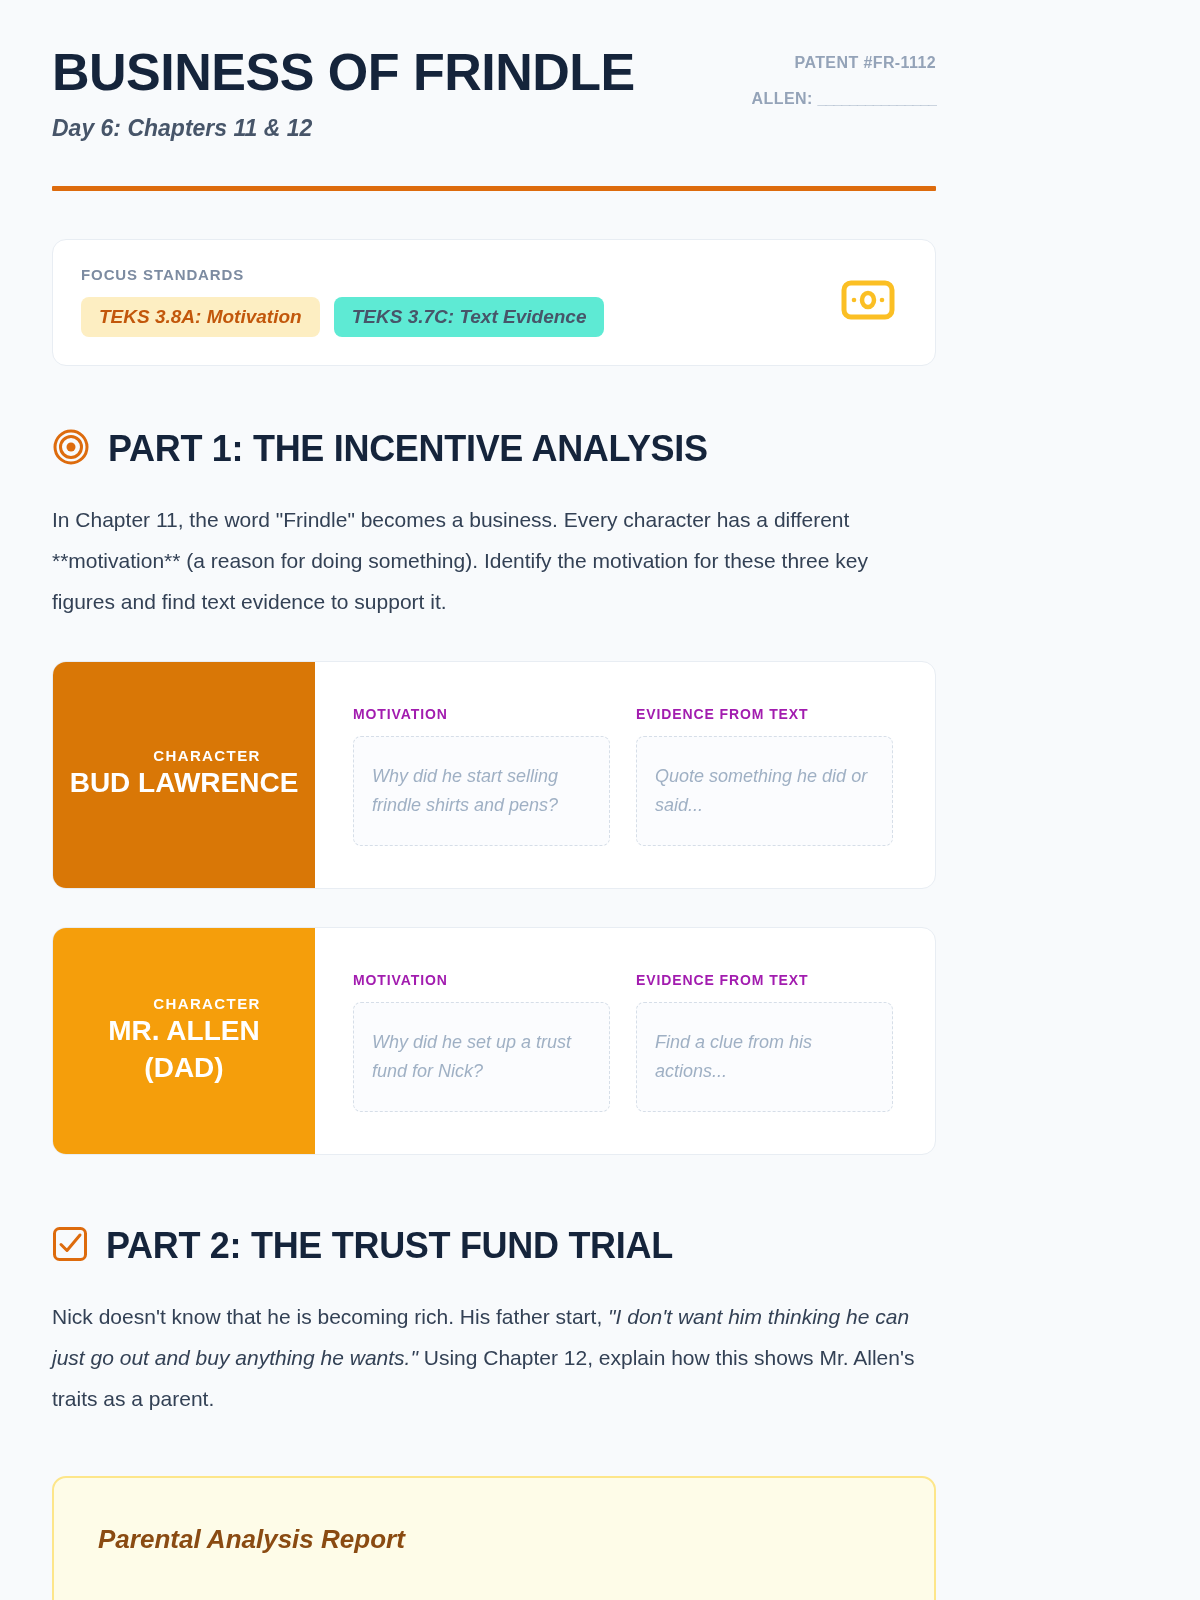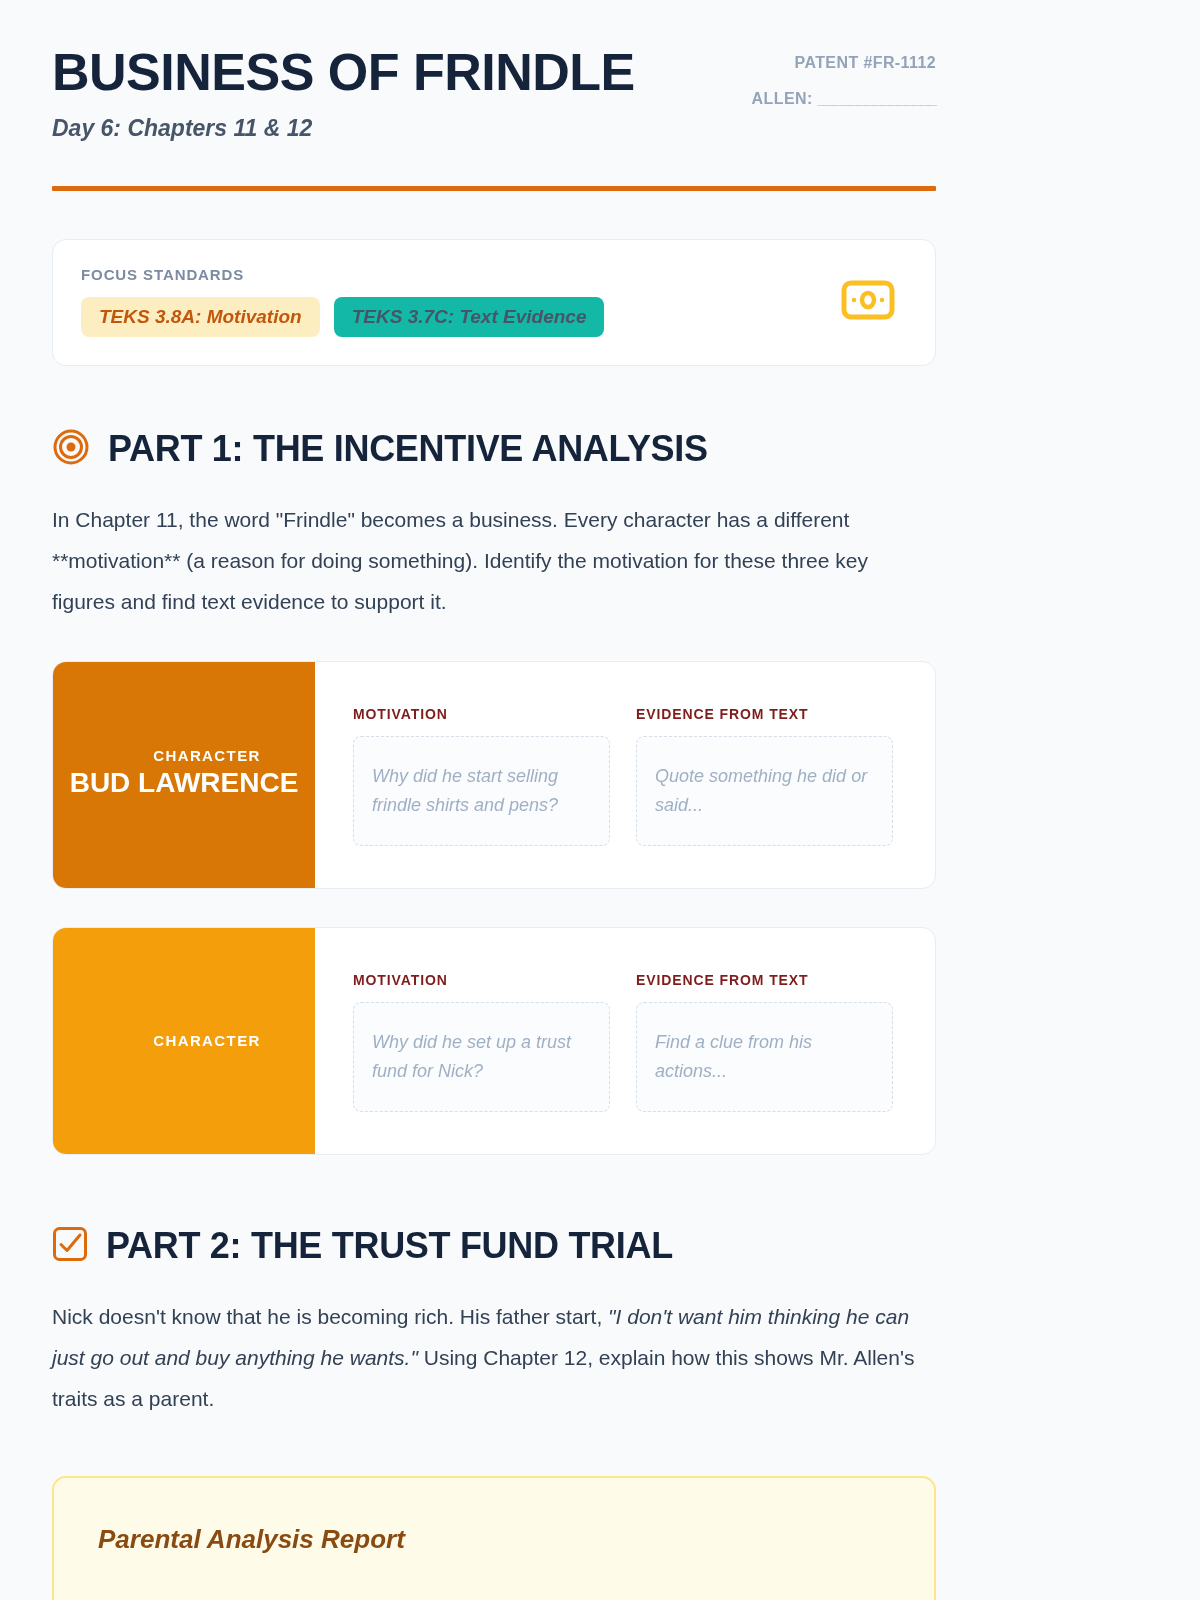--- a/index.html
+++ b/index.html
@@ -70,21 +70,21 @@
   }
   .badges { display: flex; gap: 14px; margin-top: 14px; }
   .badge {
     font-size: 19px;
     font-style: italic;
     font-weight: 700;
     padding: 9px 18px;
     border-radius: 8px;
   }
   .badge-amber { background: #fdeec2; color: #c2570b; }
-  .badge-slate { background: #14b8a6; color: #475569; }
+  .badge-slate { background: #5eead4; color: #475569; }
   .money-icon { margin-right: 12px; flex: 0 0 auto; }
 
   
   .section-head {
     display: flex;
     align-items: center;
     gap: 18px;
     margin-top: 62px;
   }
   .section-title {
@@ -141,21 +141,21 @@
     flex: 1;
     display: flex;
     gap: 26px;
     padding: 44px 42px 42px 38px;
   }
   .field { flex: 1; display: flex; flex-direction: column; }
   .field-label {
     font-size: 14px;
     font-weight: 700;
     letter-spacing: 0.9px;
-    color: #7f1d1d;
+    color: #a21caf;
   }
   .answer-box {
     margin-top: 14px;
     flex: 1;
     min-height: 104px;
     border: 1.5px dashed #d6dee8;
     border-radius: 8px;
     background: #fbfcfe;
     padding: 20px 18px;
     display: flex;
@@ -253,20 +253,21 @@
         <div class="answer-box">
           <span class="answer-placeholder">Quote something he did or said...</span>
         </div>
       </div>
     </div>
   </div>
 
   <div class="char-card">
     <div class="char-left tone-light">
       <div class="char-kicker">CHARACTER</div>
+      <div class="char-name">MR. ALLEN (DAD)</div>
     </div>
     <div class="char-right">
       <div class="field">
         <div class="field-label">MOTIVATION</div>
         <div class="answer-box">
           <span class="answer-placeholder">Why did he set up a trust fund for Nick?</span>
         </div>
       </div>
       <div class="field">
         <div class="field-label">EVIDENCE FROM TEXT</div>

